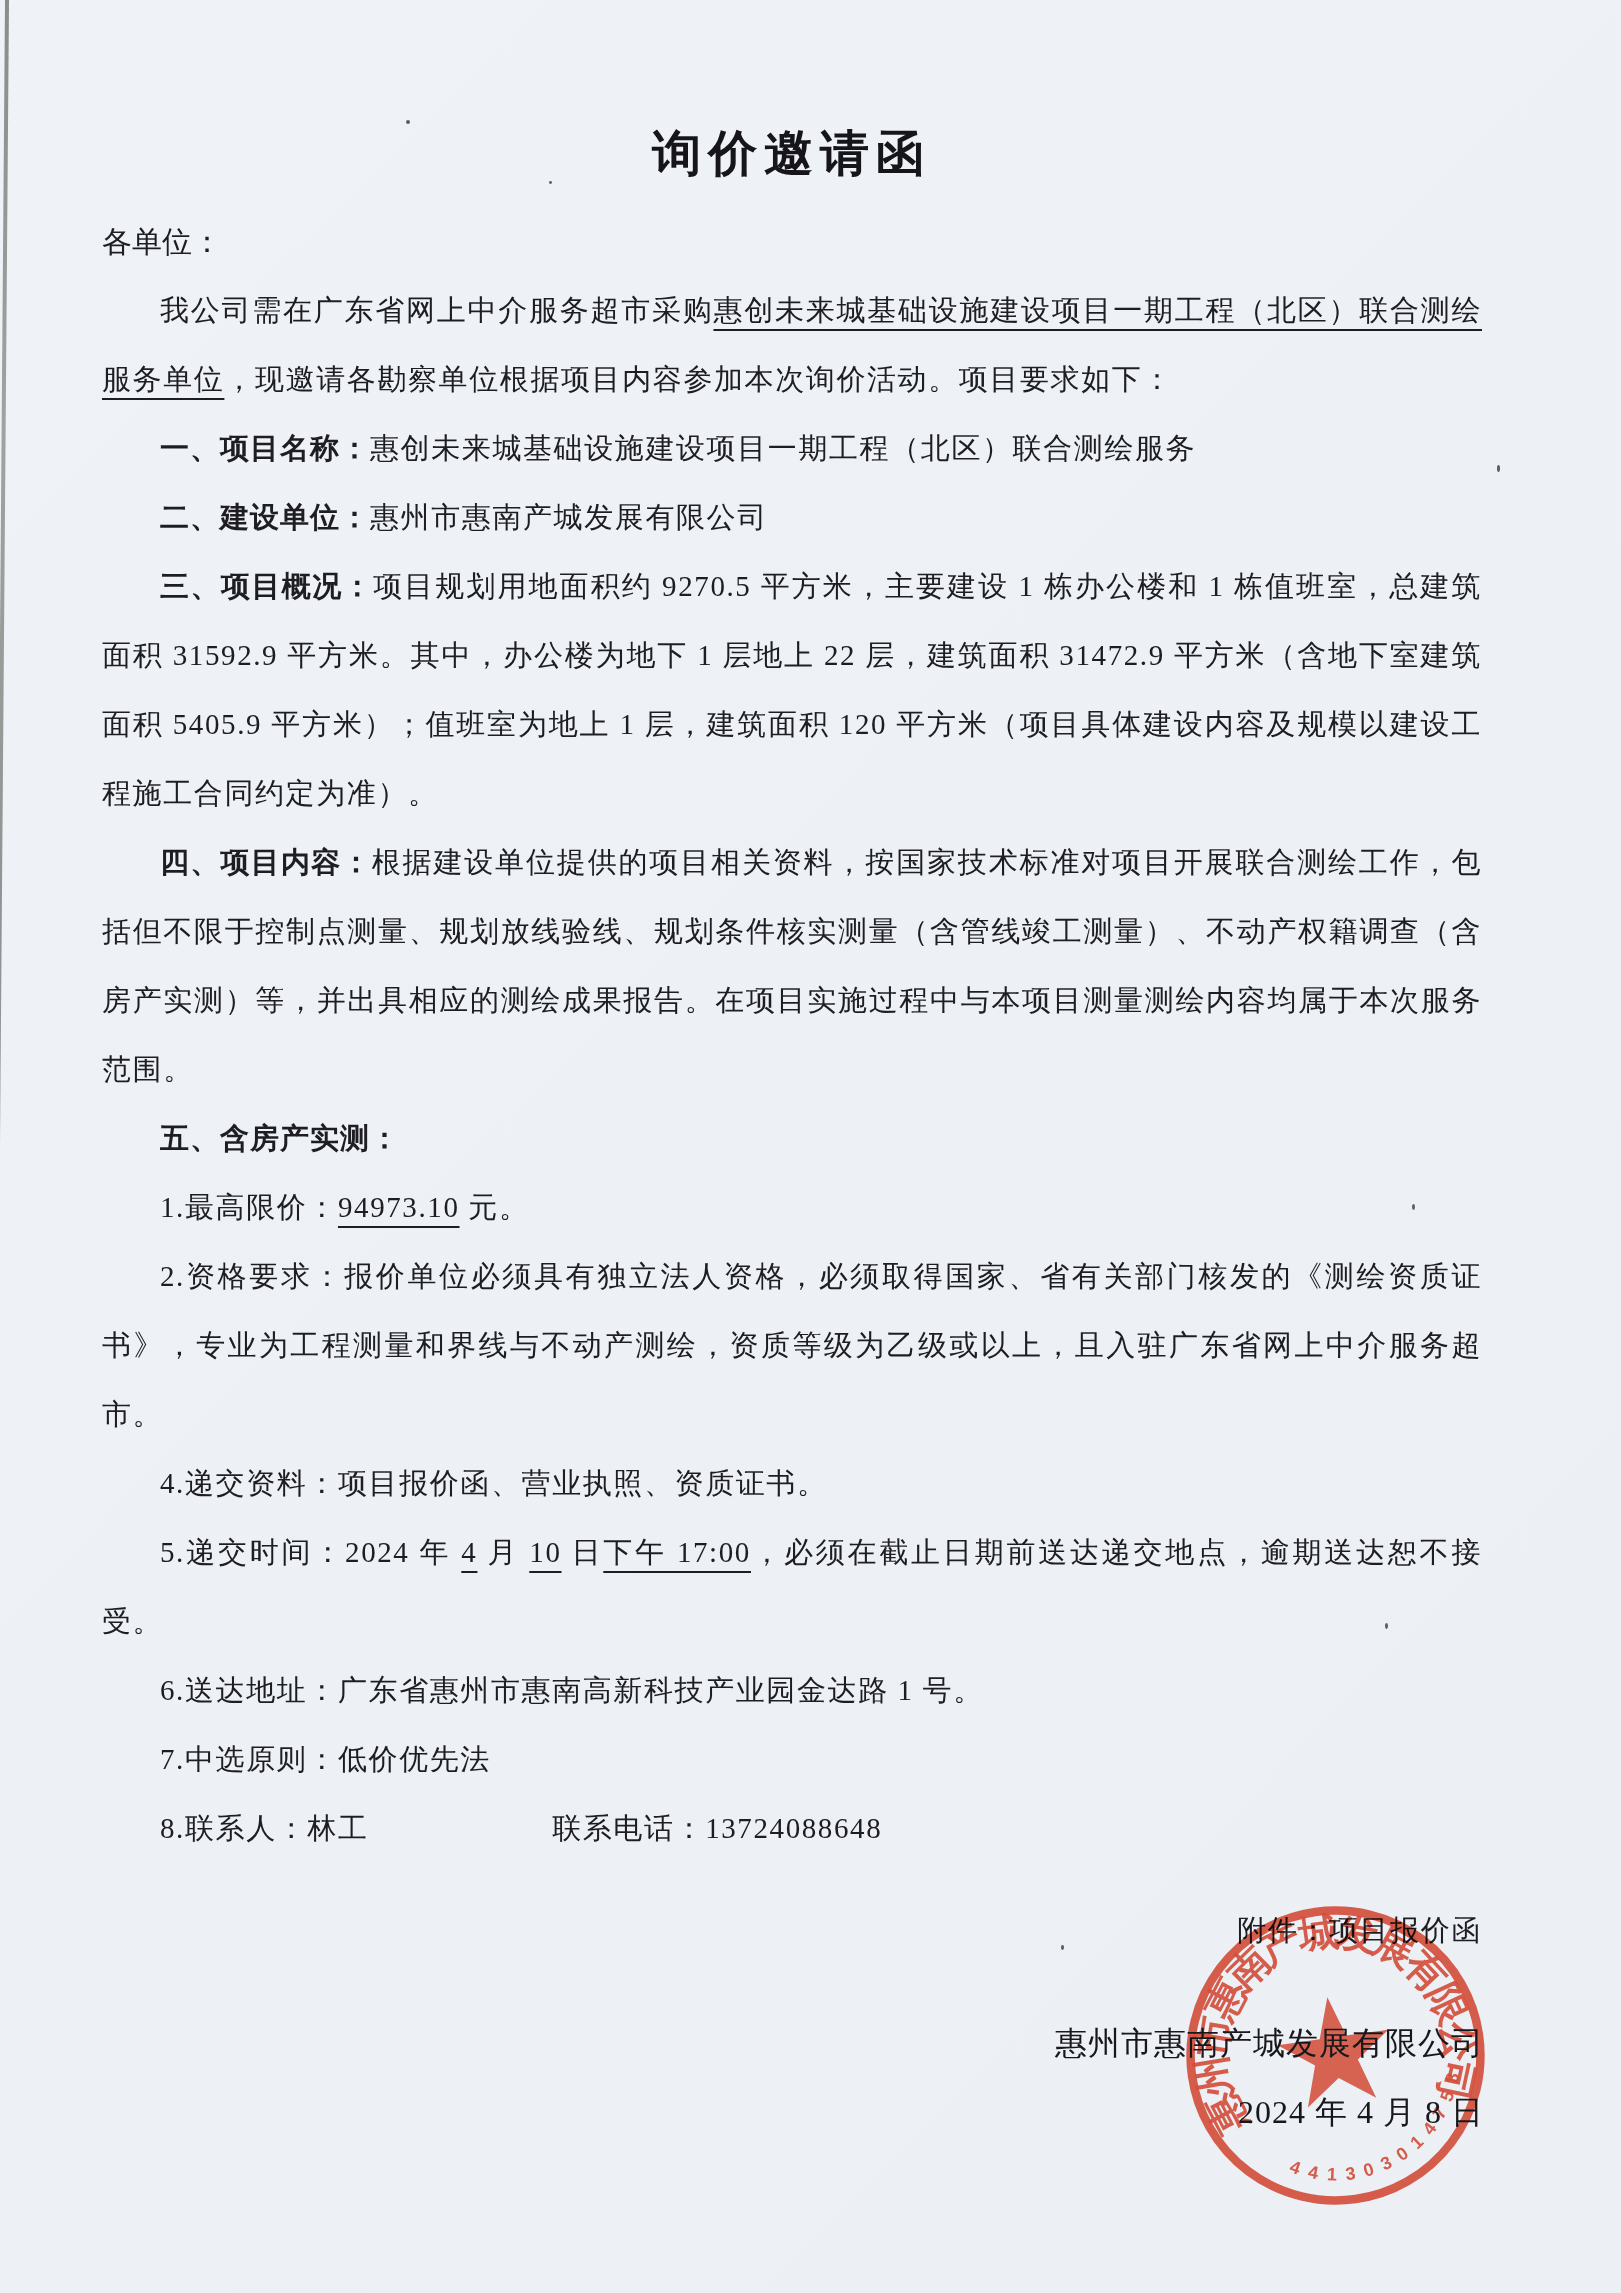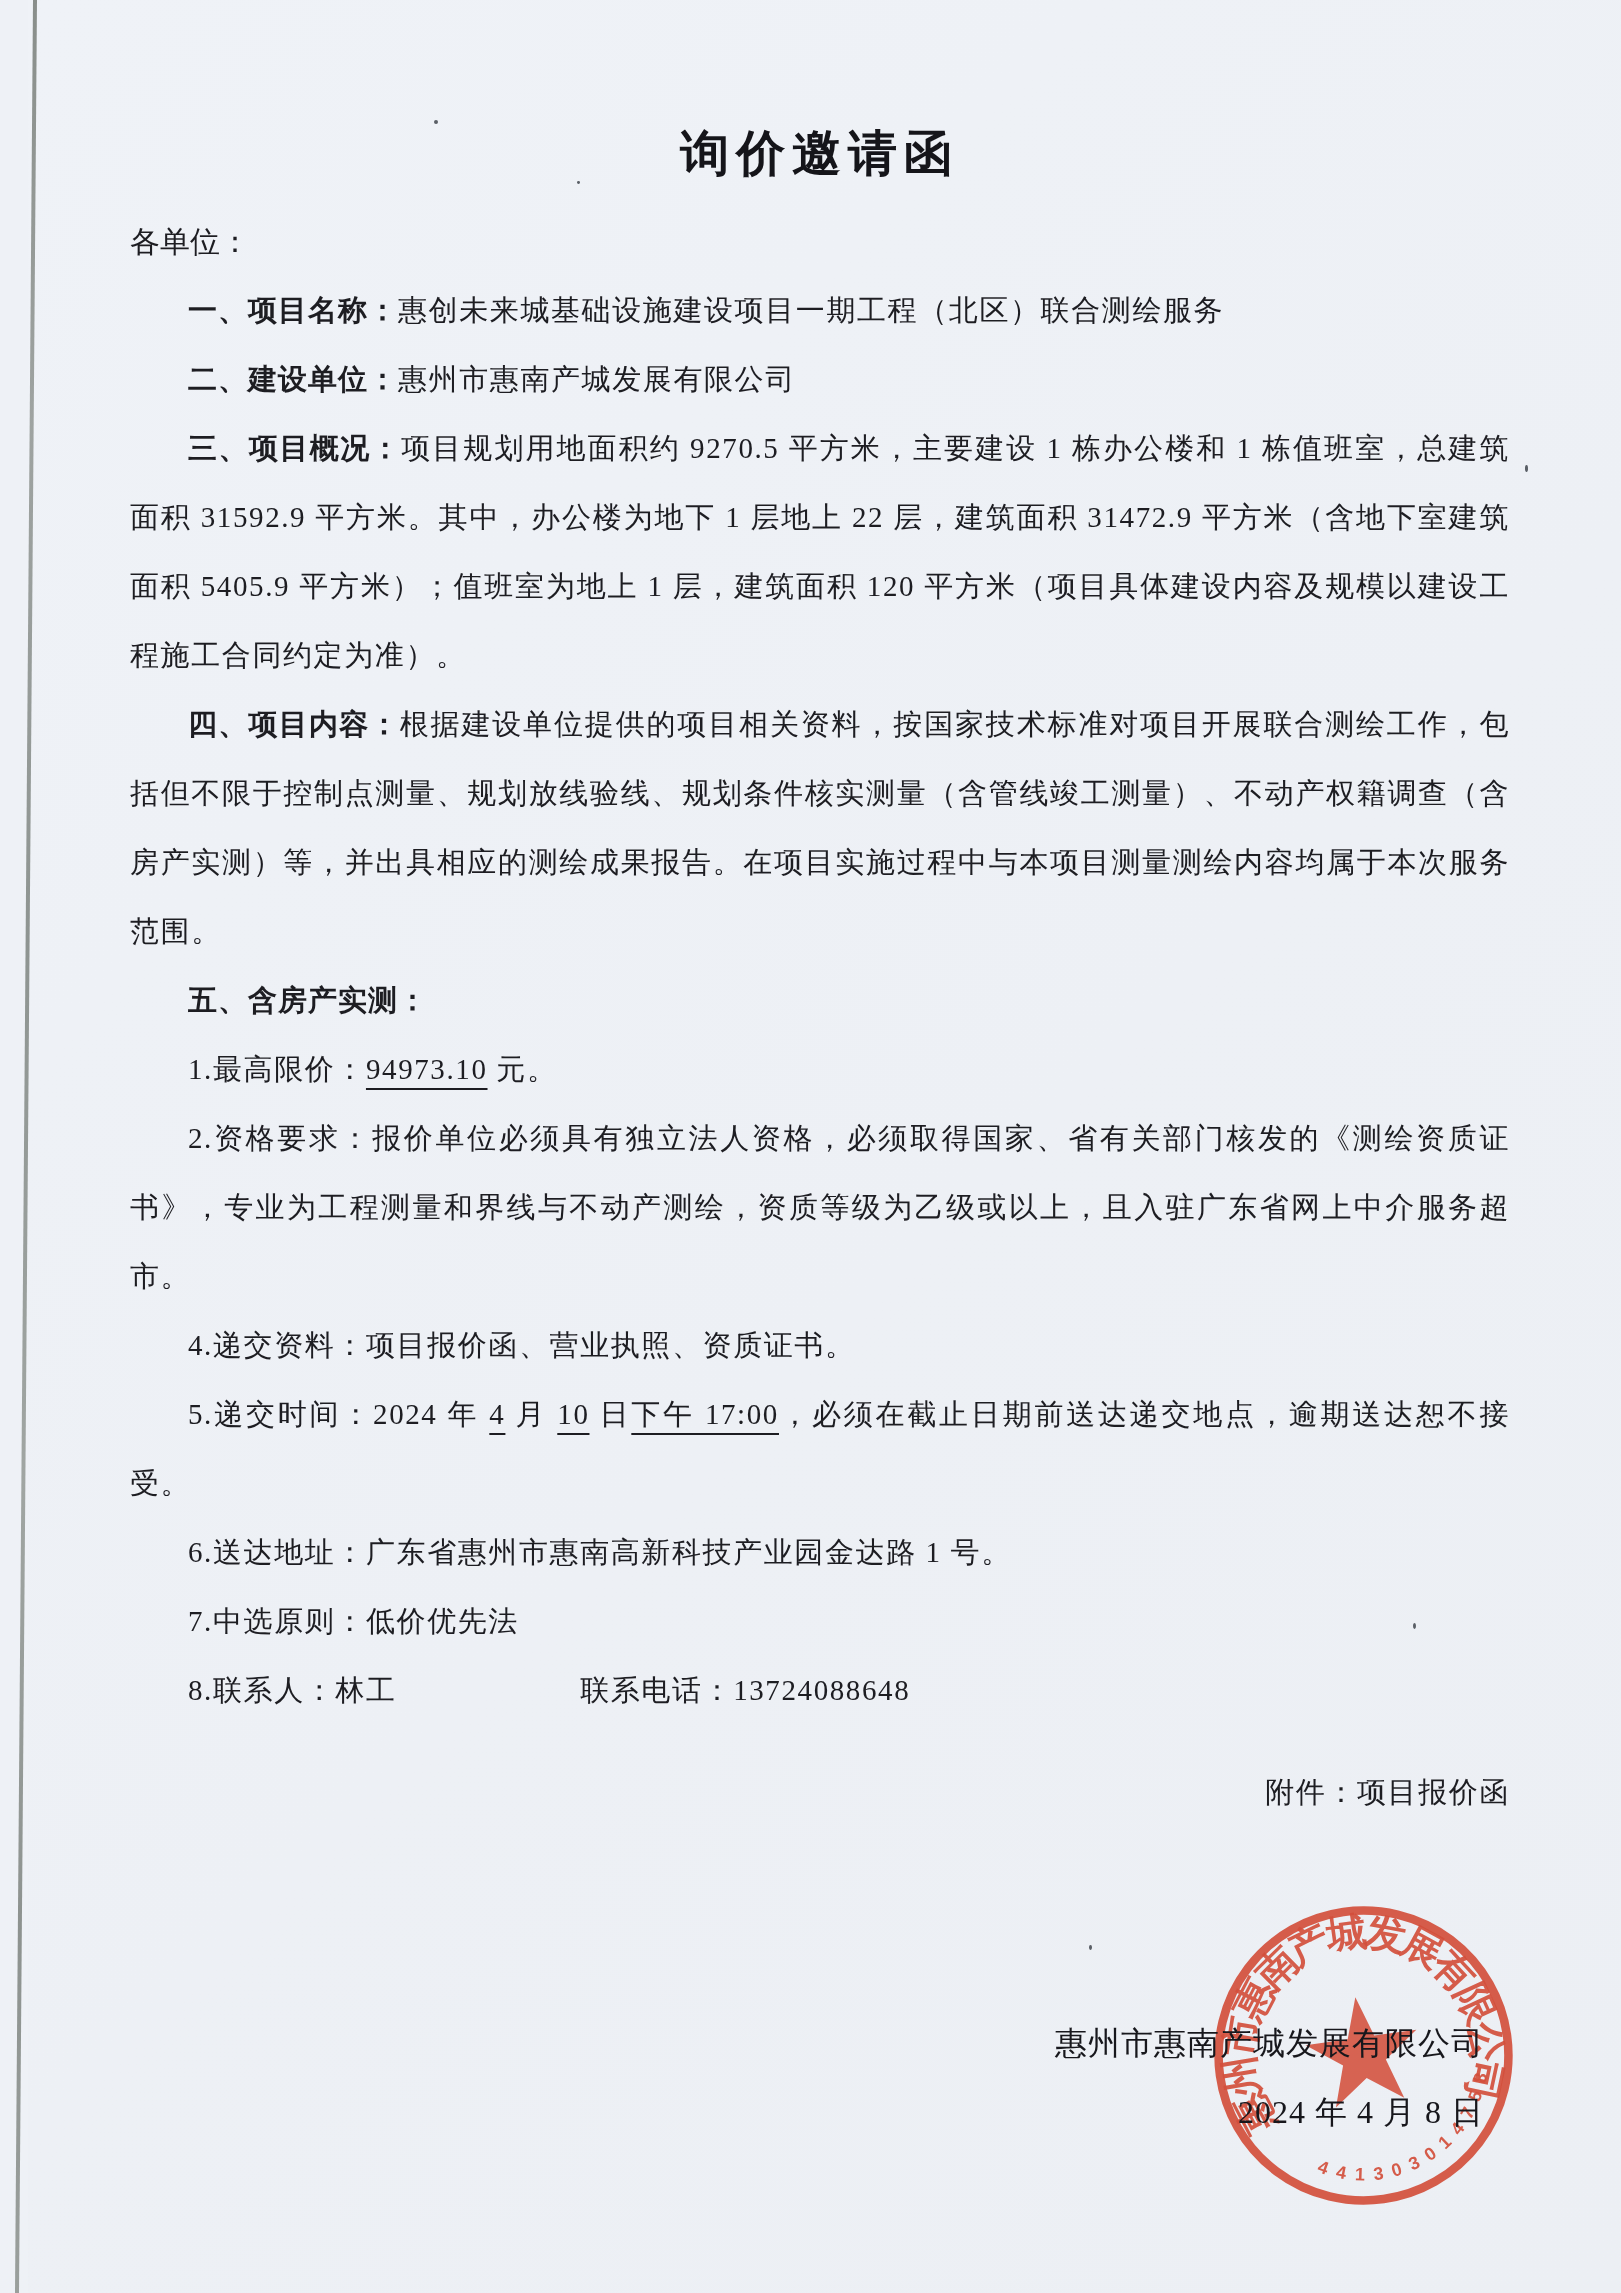--- a/index.html
+++ b/index.html
@@ -5,21 +5,20 @@
   html,body{margin:0;padding:0;}
   body{
     width:1621px;height:2294px;position:relative;overflow:hidden;
     background:#eef1f6;
     font-family:"Liberation Serif","DejaVu Serif",serif;
     color:#1d1d22;
   }
   .page{
     position:absolute;inset:0;
     background:linear-gradient(135deg,#eff2f7 0%,#edf0f5 55%,#ecEFf4 100%);
-    margin-left:28px;
   }
   
   .scan-edge{
     position:absolute;left:4.9px;top:0;width:3.9px;height:2352px;
     background:linear-gradient(#6f756f 0%,#8b908c 18%,#767d78 40%,#8d938e 63%,#757b76 82%,#888e89 100%);
     transform:rotate(0.45deg);transform-origin:top left;opacity:.8;
   }
   .scan-speck{position:absolute;background:#5a5f66;border-radius:50%;}
 
   .content{
@@ -71,20 +70,21 @@
   <div class="scan-speck" style="left:549px;top:181px;width:2.9px;height:2.9px;"></div>
   <div class="scan-speck" style="left:1497px;top:465px;width:2.9px;height:6.9px;"></div>
   <div class="scan-speck" style="left:1412px;top:1204px;width:2.9px;height:5.9px;"></div>
   <div class="scan-speck" style="left:1385px;top:1623px;width:2.9px;height:5.9px;"></div>
   <div class="scan-speck" style="left:1061px;top:1945px;width:2.9px;height:4.9px;"></div>
 
   <div class="content">
     <h1 class="doc-title">询价邀请函</h1>
     <p class="salutation">各单位：</p>
     <div class="paragraphs">
+        <p class="line"><span>我公司需在广东省网上中介服务超市采购</span><span class="underline">惠创未来城基础设施建设项目一期工程（北区）联合测绘服务单位</span><span>，现邀请各勘察单位根据项目内容参加本次询价活动。项目要求如下：</span></p>
         <p class="line"><span class="bold">一、项目名称：</span><span>惠创未来城基础设施建设项目一期工程（北区）联合测绘服务</span></p>
         <p class="line"><span class="bold">二、建设单位：</span><span>惠州市惠南产城发展有限公司</span></p>
         <p class="line"><span class="bold">三、项目概况：</span><span>项目规划用地面积约 9270.5 平方米，主要建设 1 栋办公楼和 1 栋值班室，总建筑面积 31592.9 平方米。其中，办公楼为地下 1 层地上 22 层，建筑面积 31472.9 平方米（含地下室建筑面积 5405.9 平方米）；值班室为地上 1 层，建筑面积 120 平方米（项目具体建设内容及规模以建设工程施工合同约定为准）。</span></p>
         <p class="line"><span class="bold">四、项目内容：</span><span>根据建设单位提供的项目相关资料，按国家技术标准对项目开展联合测绘工作，包括但不限于控制点测量、规划放线验线、规划条件核实测量（含管线竣工测量）、不动产权籍调查（含房产实测）等，并出具相应的测绘成果报告。在项目实施过程中与本项目测量测绘内容均属于本次服务范围。</span></p>
         <p class="line"><span class="bold">五、含房产实测：</span></p>
         <p class="line"><span>1.最高限价：</span><span class="underline">94973.10</span><span> 元。</span></p>
         <p class="line"><span>2.资格要求：报价单位必须具有独立法人资格，必须取得国家、省有关部门核发的《测绘资质证书》，专业为工程测量和界线与不动产测绘，资质等级为乙级或以上，且入驻广东省网上中介服务超市。</span></p>
         <p class="line"><span>4.递交资料：项目报价函、营业执照、资质证书。</span></p>
         <p class="line"><span>5.递交时间：2024 年 </span><span class="underline">4</span><span> 月 </span><span class="underline">10</span><span> 日</span><span class="underline">下午 17:00</span><span>，必须在截止日期前送达递交地点，逾期送达恕不接受。</span></p>
         <p class="line"><span>6.送达地址：广东省惠州市惠南高新科技产业园金达路 1 号。</span></p>

